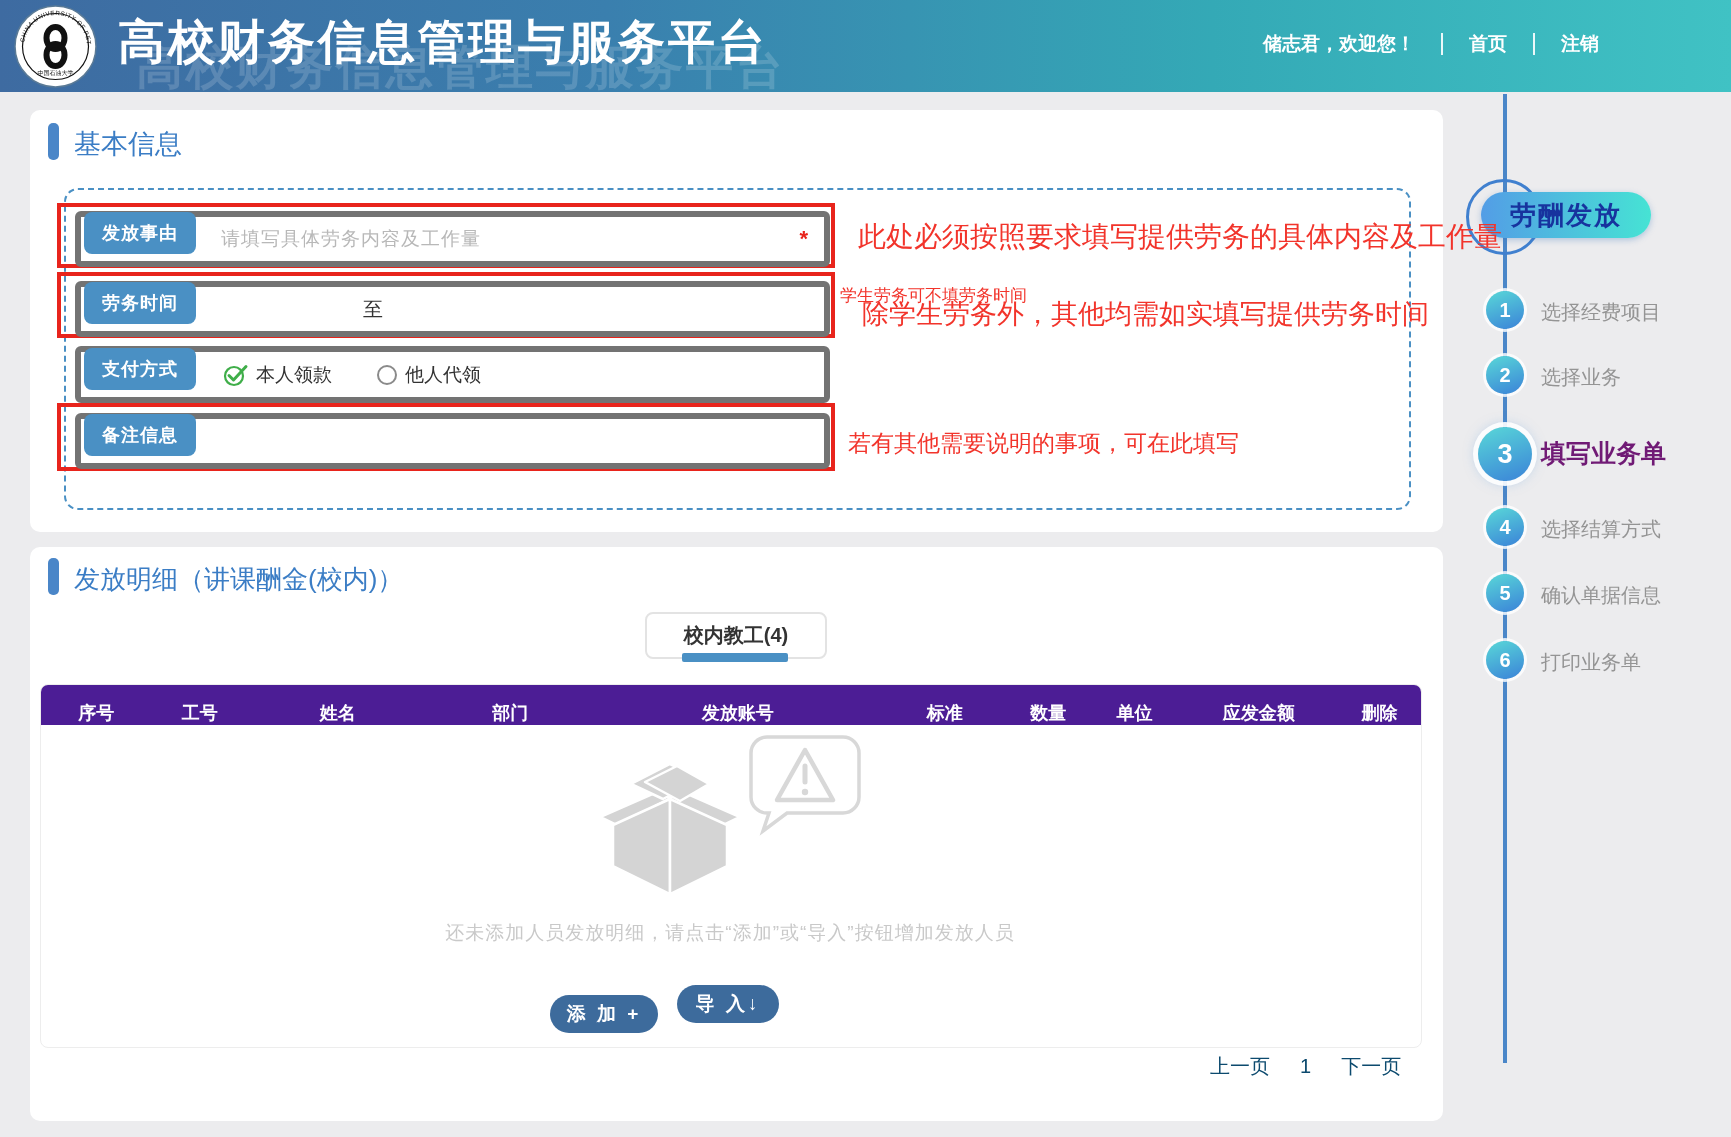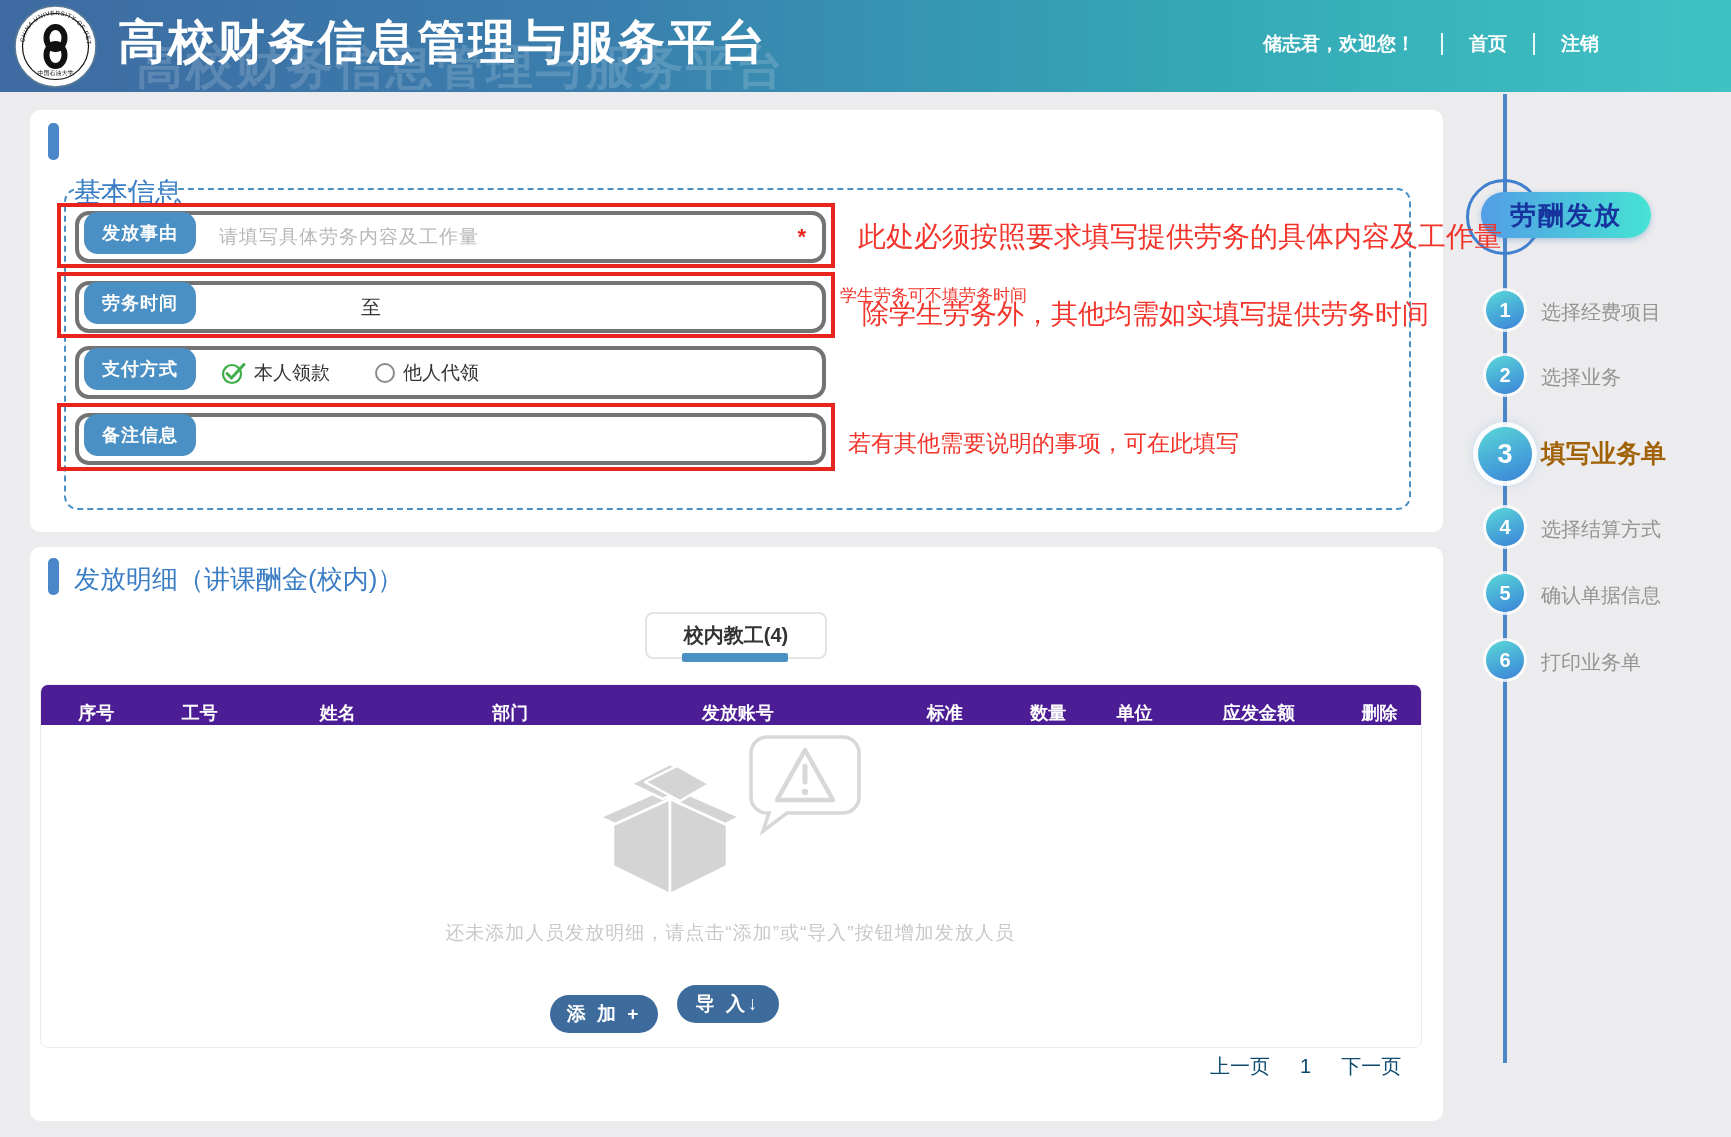--- a/index.html
+++ b/index.html
@@ -22,22 +22,22 @@
   .card1{left:30px;top:110px;width:1413px;height:422px;}
   .card2{left:30px;top:547px;width:1413px;height:574px;}
 
   .sec-bar{position:absolute;width:11px;height:37px;background:#4a86c8;border-radius:5px;z-index:2;}
   .sec-title{position:absolute;font-size:27px;color:#3b7dc5;z-index:2;white-space:nowrap;}
 
   .dashed-box{position:absolute;left:64px;top:188px;width:1343px;height:318px;border:2px dashed #4a90c4;border-radius:14px;z-index:2;}
 
   
   .red-box{position:absolute;border:4px solid #e8241c;z-index:3;background:transparent;}
-  .input-box{position:absolute;background:#fff;border:4px solid #737373;border-radius:14px;z-index:3;}
-  .label-pill{position:absolute;width:112px;height:42px;background:#4a90c4;border-radius:14px;z-index:4;
+  .input-box{position:absolute;background:#fff;border:6px solid #737373;border-radius:6px;z-index:3;}
+  .label-pill{position:absolute;width:112px;height:42px;background:#4a90c4;border-radius:8px;z-index:4;
     display:flex;align-items:center;justify-content:center;color:#fff;font-size:18px;font-weight:bold;letter-spacing:1px;}
   .placeholder-text{position:absolute;left:140px;top:0;height:100%;display:flex;align-items:center;font-size:19px;color:#b8b8b8;letter-spacing:1px;}
   .asterisk{position:absolute;right:16px;top:0;height:100%;display:flex;align-items:center;color:#e8241c;font-size:22px;font-weight:bold;}
   .zhi{position:absolute;left:282px;top:0;height:100%;display:flex;align-items:center;font-size:20px;color:#333;}
   .pay-opts{position:absolute;left:142px;top:0;height:100%;display:flex;align-items:center;font-size:19px;color:#333;}
   .pay-opts .opt{display:flex;align-items:center;}
   .icon-gap{width:7px;}
   .opt-gap{width:44px;}
 
   
@@ -76,21 +76,21 @@
   .tl-ring{position:absolute;left:1466px;top:179px;width:70px;height:70px;border:3px solid #4080cf;border-radius:50%;z-index:2;}
   .tl-pill{position:absolute;left:1481px;top:192px;width:170px;height:46px;border-radius:23px;z-index:3;
     background:linear-gradient(90deg,#539de6 0%,#46e3d4 100%);display:flex;align-items:center;justify-content:center;
     font-size:26px;font-weight:bold;color:#17339e;letter-spacing:2px;box-shadow:0 2px 6px rgba(60,120,190,.35);}
   .step-circle{position:absolute;left:1486px;width:38px;height:38px;border-radius:50%;z-index:3;
     background:linear-gradient(160deg,#59d8d8 0%,#3f8fd8 85%);display:flex;align-items:center;justify-content:center;
     color:#fff;font-size:20px;font-weight:bold;box-shadow:0 0 0 3px rgba(255,255,255,.8);}
   .step-circle.big{left:1478px;width:54px;height:54px;font-size:27px;
     box-shadow:0 0 0 5px rgba(255,255,255,.9),0 0 14px rgba(80,150,220,.55);}
   .step-label{position:absolute;left:1541px;font-size:20px;color:#949494;white-space:nowrap;z-index:3;}
-  .step-label.active{font-size:25px;font-weight:bold;color:#a16207;}
+  .step-label.active{font-size:25px;font-weight:bold;color:#701a75;}
 </style>
 </head>
 <body>
 
 <div class="page">
 
   <div class="header">
     <svg class="logo" viewBox="0 0 83 83">
       <circle cx="41.5" cy="41.5" r="40.5" fill="#ffffff" stroke="#5a7a96" stroke-width="1.5"></circle>
       <circle cx="41.5" cy="41.5" r="33" fill="none" stroke="#111" stroke-width="1.2"></circle>
@@ -113,21 +113,21 @@
       <span class="nav-link">首页</span>
       <span class="gap"></span>
         <span class="nav-divider"></span>
         <span class="gap"></span>
       <span class="nav-link">注销</span>
     </div>
   </div>
 
   <div class="card card1"></div>
   <div class="sec-bar" style="left:48px;top:123px;"></div>
-  <div class="sec-title" style="left:74px;top:126px;margin-top:48px;">基本信息</div>
+  <div class="sec-title" style="left:74px;top:126px;">基本信息</div>
   <div class="dashed-box"></div>
 
   <div class="red-box" style="left:57px;top:203px;width:770px;height:57px;"></div>
   <div class="input-box" style="left:75px;top:211px;width:743px;height:44px;">
     <span class="placeholder-text">请填写具体劳务内容及工作量</span>
     <span class="asterisk">*</span>
   </div>
   <div class="label-pill" style="left:84px;top:212px;">发放事由</div>
 
   <div class="red-box" style="left:57px;top:272px;width:770px;height:58px;"></div>

